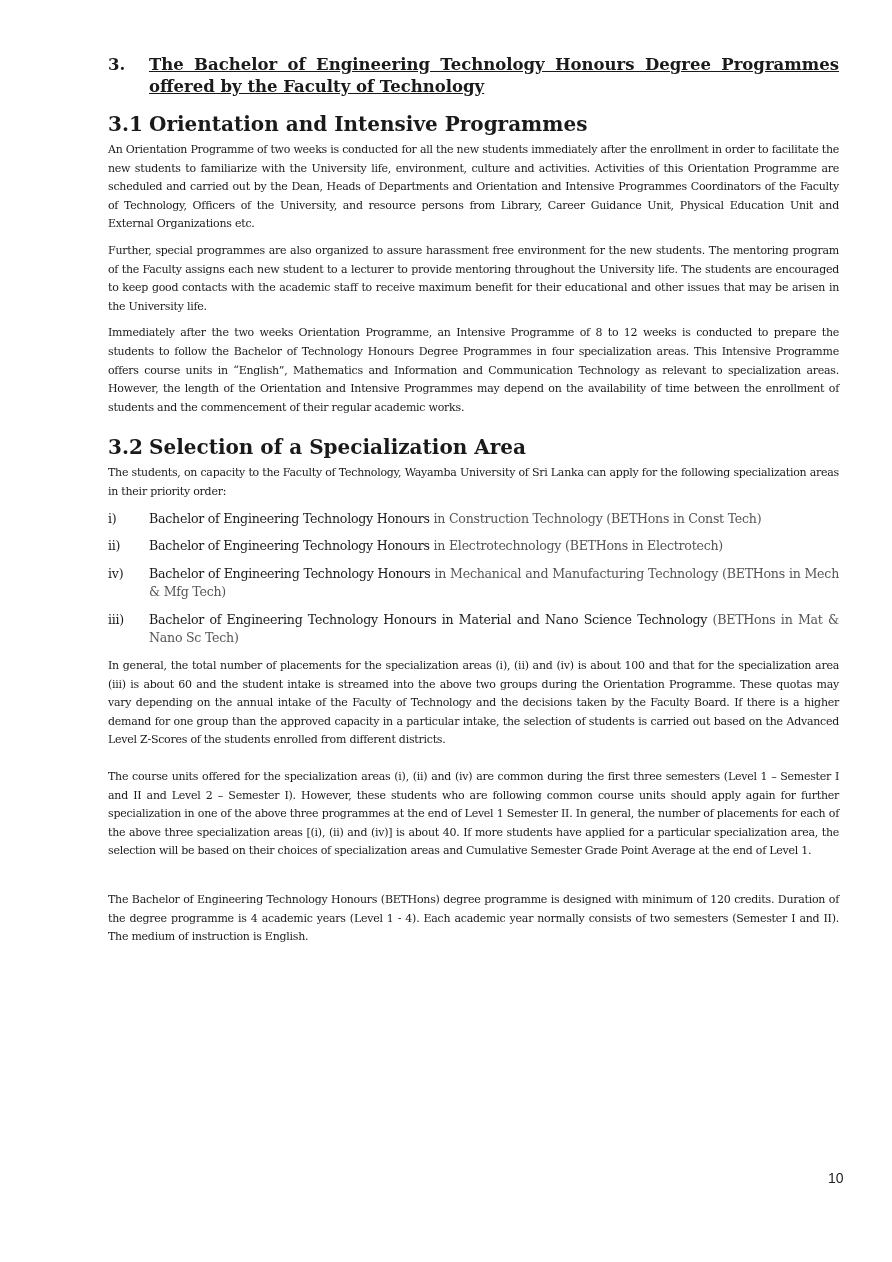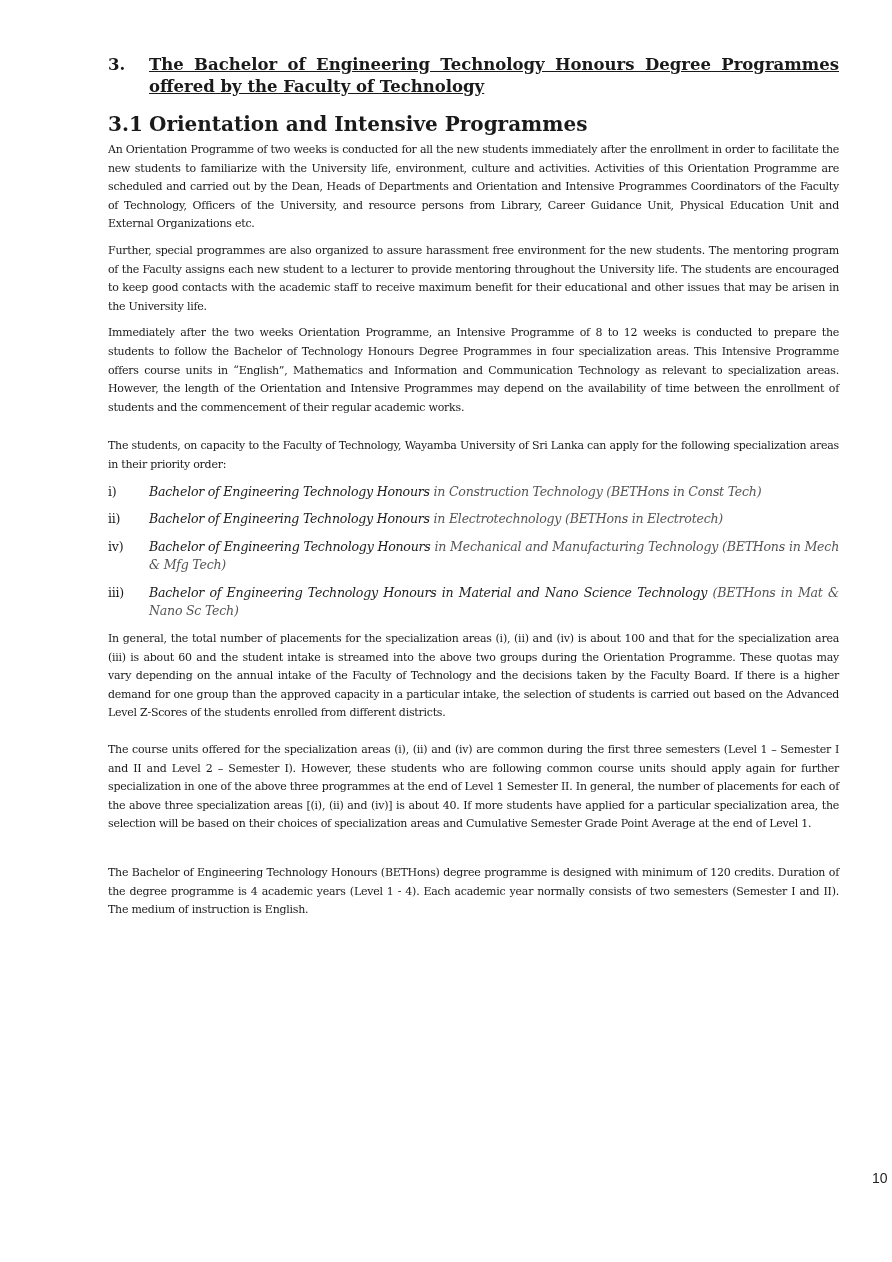--- a/index.html
+++ b/index.html
@@ -11,23 +11,23 @@
   .h1 .txt { flex: 1; text-align: justify; text-decoration: underline; }
   .h2 { display: flex; font-weight: bold; font-size: 20px; line-height: 20px; margin: 0 0 7px 0; }
   .h2 .num { width: 41px; flex: none; }
   .h3 { display: flex; font-weight: bold; font-size: 13px; line-height: 18px; margin: 0 0 8px 0; }
   .h3 .num { width: 41px; flex: none; }
   p.body { font-size: 11px; line-height: 18.6px; margin: 0 0 8px 0; text-align: justify; letter-spacing: -0.25px; }
   .gap-sm { height: 10px; }
   .gap-md { height: 12px; }
   .list-item { display: flex; font-size: 12.6px; line-height: 18.6px; margin: 0 0 9px 0; letter-spacing: -0.25px; }
   .list-item .marker { width: 41px; flex: none; }
-  .list-item .content { flex: 1; text-align: justify; font-style: italic; }
+  .list-item .content { flex: 1; text-align: justify; }
   .list-item .grey { color: #555555; }
-  .page-number { position: absolute; left: 872px; top: 1170px; font-family: "Liberation Sans", sans-serif; font-size: 14px; color: #222; }
+  .page-number { position: absolute; left: 828px; top: 1170px; font-family: "Liberation Sans", sans-serif; font-size: 14px; color: #222; }
 </style>
 </head>
 <body>
 
 <div class="page">
 
   <div class="h1">
     <span class="num">3.</span>
     <span class="txt">The Bachelor of Engineering Technology Honours Degree Programmes offered by the Faculty of Technology</span>
   </div>
@@ -35,20 +35,24 @@
   <div class="h2">
     <span class="num">3.1</span>
     <span>Orientation and Intensive Programmes</span>
   </div>
   <p class="body">An Orientation Programme of two weeks is conducted for all the new students immediately after the enrollment in order to facilitate the new students to familiarize with the University life, environment, culture and activities. Activities of this Orientation Programme are scheduled and carried out by the Dean, Heads of Departments and Orientation and Intensive Programmes Coordinators of the Faculty of Technology, Officers of the University, and resource persons from Library, Career Guidance Unit, Physical Education Unit and External Organizations etc.</p>
   <p class="body">Further, special programmes are also organized to assure harassment free environment for the new students. The mentoring program of the Faculty assigns each new student to a lecturer to provide mentoring throughout the University life. The students are encouraged to keep good contacts with the academic staff to receive maximum benefit for their educational and other issues that may be arisen in the University life.</p>
   <p class="body">Immediately after the two weeks Orientation Programme, an Intensive Programme of 8 to 12 weeks is conducted to prepare the students to follow the Bachelor of Technology Honours Degree Programmes in four specialization areas. This Intensive Programme offers course units in “English”, Mathematics and Information and Communication Technology as relevant to specialization areas. However, the length of the Orientation and Intensive Programmes may depend on the availability of time between the enrollment of students and the commencement of their regular academic works.</p>
 
   <div class="gap-md"></div>
 
+  <div class="h2">
+    <span class="num">3.2</span>
+    <span>Selection of a Specialization Area</span>
+  </div>
   <p class="body">The students, on capacity to the Faculty of Technology, Wayamba University of Sri Lanka can apply for the following specialization areas in their priority order:</p>
 
   <div class="list-item">
     <span class="marker">i)</span>
     <span class="content"><span>Bachelor of Engineering Technology Honours</span><span class="grey"> in Construction Technology (BETHons in Const Tech)</span></span>
   </div>
   <div class="list-item">
     <span class="marker">ii)</span>
     <span class="content"><span>Bachelor of Engineering Technology Honours</span><span class="grey"> in Electrotechnology (BETHons in Electrotech)</span></span>
   </div>

